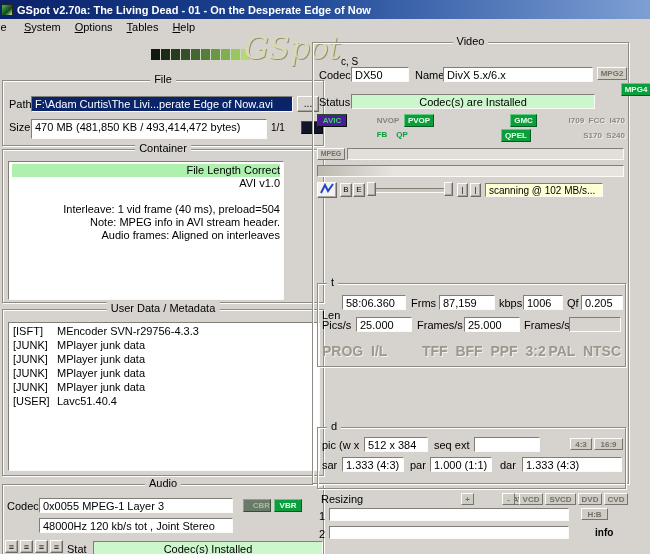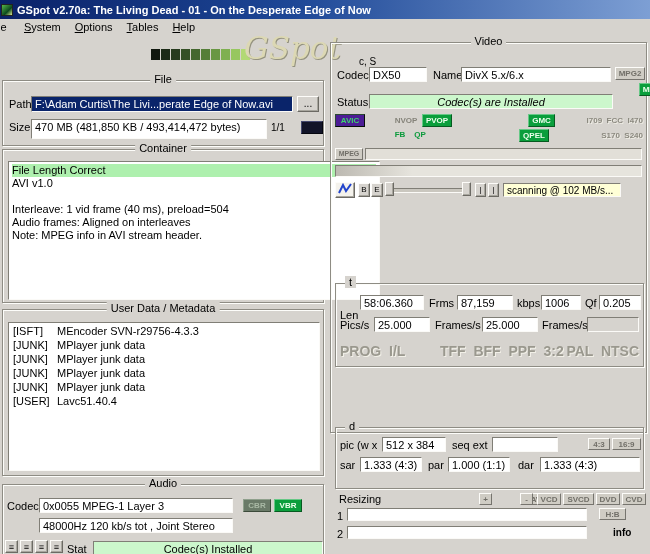--- a/index.html
+++ b/index.html
@@ -44,21 +44,21 @@
   .btn { position:absolute; background:#d6d3ce; border:1px solid;
          border-color:#fdfcf9 #6c6a64 #6c6a64 #fdfcf9; box-shadow:inset -1px -1px 0 #a8a69e;
          text-align:center; font-size:9px; line-height:12px; overflow:hidden; }
   .btn.dark { background:#121428; border-color:#44486e #04050e #04050e #44486e; box-shadow:none; }
 
   .chip { position:absolute; height:13px; line-height:11px; font-size:8px; font-weight:bold;
           text-align:center; border:1px solid; border-color:#fdfcf9 #76746e #76746e #fdfcf9;
           background:#cfccc4; color:#716f68; overflow:hidden; }
   .chip.on { background:#0a9e3c; color:#ecffec; border-color:#66c886 #065a20 #065a20 #66c886; }
   .chip.darkchip { background:#4c1d95; color:#3cd46e; border-color:#2c4a34 #060f09 #060f09 #2c4a34; }
-  .chip.cbr { background:#6a7a68; color:#a9b9a5; border-color:#8fa08c #3c4a3a #3c4a3a #8fa08c; }
+  .chip.cbr { background:#6a7a68; color:#a9b9a5; border-color:#8fa08c #3c4a3a #3c4a3a #8fa08c;text-align:right; }
   .chip.flat { background:transparent; border-color:transparent; color:#85837a; }
   .chip.txtgreen { background:transparent; border:none; color:#0b9a3c; }
 
   .lamp { position:absolute; font-size:14px; font-weight:bold; color:#9a988e;
           text-shadow:1px 1px 0 #f2f0e8; white-space:pre; }
   .cspace { position:absolute; font-size:8px; font-weight:bold; color:#8b897f;
             text-shadow:1px 1px 0 #eeece4; white-space:pre; }
 
   .sunken { position:absolute; border:1px solid;
             border-color:#807e76 #fbfaf7 #fbfaf7 #807e76; background:#e2dfd8; }
@@ -112,27 +112,27 @@
     <div class="field sel" style="left:28px;top:15px;width:262px;height:16px;">F:\Adam Curtis\The Livi...perate Edge of Now.avi</div>
     <div class="btn" style="left:294px;top:15px;width:22px;height:16px;font-size:10px;line-height:13px;">...</div>
     <div class="lbl" style="left:6px;top:40px;">Size</div>
     <div class="field" style="left:28px;top:38px;width:236px;height:20px;">470 MB (481,850 KB / 493,414,472 bytes)</div>
     <div class="lbl tiny" style="left:268px;top:41px;">1/1</div>
     <div class="btn dark" style="left:298px;top:40px;width:22px;height:13px;"></div>
   </div>
 
   <div class="groupbox" style="left:2px;top:149px;width:322px;height:154px;">
     <div class="legend">Container</div>
-    <div class="textpanel" style="left:5px;top:11px;width:372px;height:139px;">
+    <div class="textpanel" style="left:5px;top:11px;width:276px;height:139px;text-align:right;">
       <div class="tp-line hl">File Length Correct</div>
       <div class="tp-line">AVI v1.0</div>
       <div class="tp-line"></div>
       <div class="tp-line">Interleave: 1 vid frame (40 ms), preload=504</div>
+      <div class="tp-line">Note: MPEG info in AVI stream header.</div>
       <div class="tp-line">Audio frames: Aligned on interleaves</div>
-      <div class="tp-line">Note: MPEG info in AVI stream header.</div>
     </div>
   </div>
 
   <div class="groupbox" style="left:2px;top:309px;width:322px;height:167px;">
     <div class="legend">User Data / Metadata</div>
     <div class="textpanel" style="left:5px;top:12px;width:312px;height:149px;">
       <div class="md-row">
           <span class="md-tag">[ISFT]</span>
           <span class="md-val">MEncoder SVN-r29756-4.3.3</span>
         </div>
@@ -167,32 +167,32 @@
     <div class="chip on" style="left:271px;top:14px;width:28px;">VBR</div>
     <div class="field" style="left:36px;top:33px;width:194px;height:15px;">48000Hz 120 kb/s tot , Joint Stereo</div>
     <div class="btn" style="left:2px;top:55px;width:13px;height:13px;"><span>≡</span></div>
     <div class="btn" style="left:17px;top:55px;width:13px;height:13px;"><span>≡</span></div>
     <div class="btn" style="left:32px;top:55px;width:13px;height:13px;"><span>≡</span></div>
     <div class="btn" style="left:47px;top:55px;width:13px;height:13px;"><span>≡</span></div>
     <div class="lbl" style="left:64px;top:58px;">Stat</div>
     <div class="field green center" style="left:90px;top:56px;width:230px;height:15px;">Codec(s) Installed</div>
   </div>
 
-  <div class="groupbox" style="left:330px;top:42px;width:317px;height:391px;">
+  <div class="groupbox" style="left:312px;top:42px;width:317px;height:442px;">
     <div class="legend">Video</div>
     <div class="lbl tiny" style="left:28px;top:13px;">c, S</div>
 
     <div class="lbl" style="left:6px;top:26px;">Codec</div>
     <div class="field" style="left:38px;top:24px;width:58px;height:15px;">DX50</div>
     <div class="lbl" style="left:102px;top:26px;">Name</div>
     <div class="field" style="left:130px;top:24px;width:150px;height:15px;">DivX 5.x/6.x</div>
     <div class="chip" style="left:284px;top:24px;width:30px;">MPG2</div>
     <div class="chip on" style="left:284px;top:40px;width:30px;margin-left:24px;">MPG4</div>
     <div class="lbl" style="left:6px;top:53px;">Status</div>
-    <div class="field green center" style="left:38px;top:51px;width:244px;height:15px;font-style:italic;">Codec(s) are Installed</div>
+    <div class="field green center" style="left:38px;top:51px;width:244px;height:15px;">Codec(s) are Installed</div>
 
     <div class="chip darkchip" style="left:4px;top:71px;width:30px;">AVIC</div>
     <div class="chip flat" style="left:60px;top:71px;width:30px;">NVOP</div>
     <div class="chip on" style="left:91px;top:71px;width:30px;">PVOP</div>
     <div class="chip on" style="left:197px;top:71px;width:27px;">GMC</div>
     <div class="cspace" style="right:3px;top:73px;">I709  FCC  I470</div>
 
     <div class="chip txtgreen" style="left:60px;top:86px;width:18px;">FB</div>
     <div class="chip txtgreen" style="left:80px;top:86px;width:18px;">QP</div>
     <div class="chip on" style="left:188px;top:86px;width:30px;">QPEL</div>

